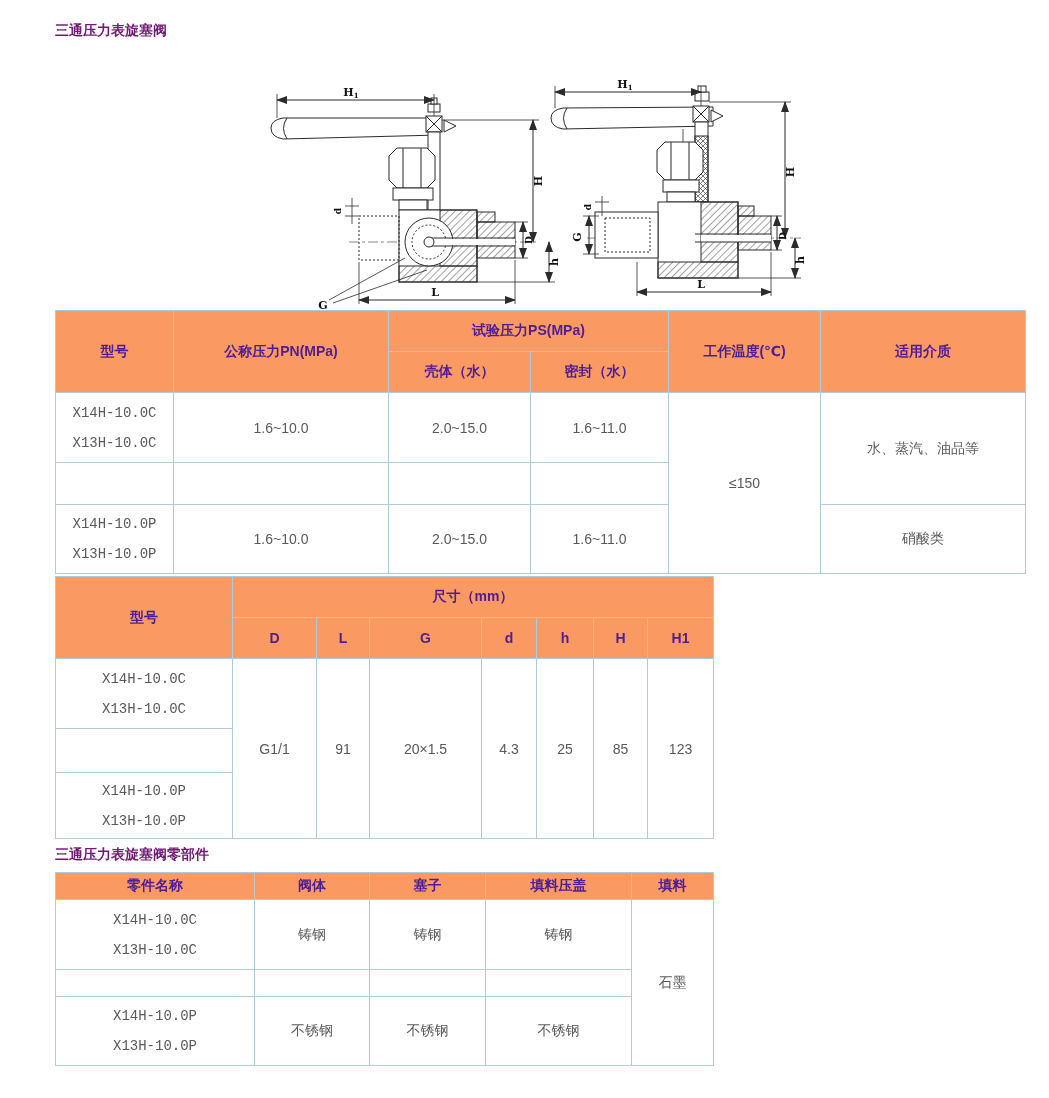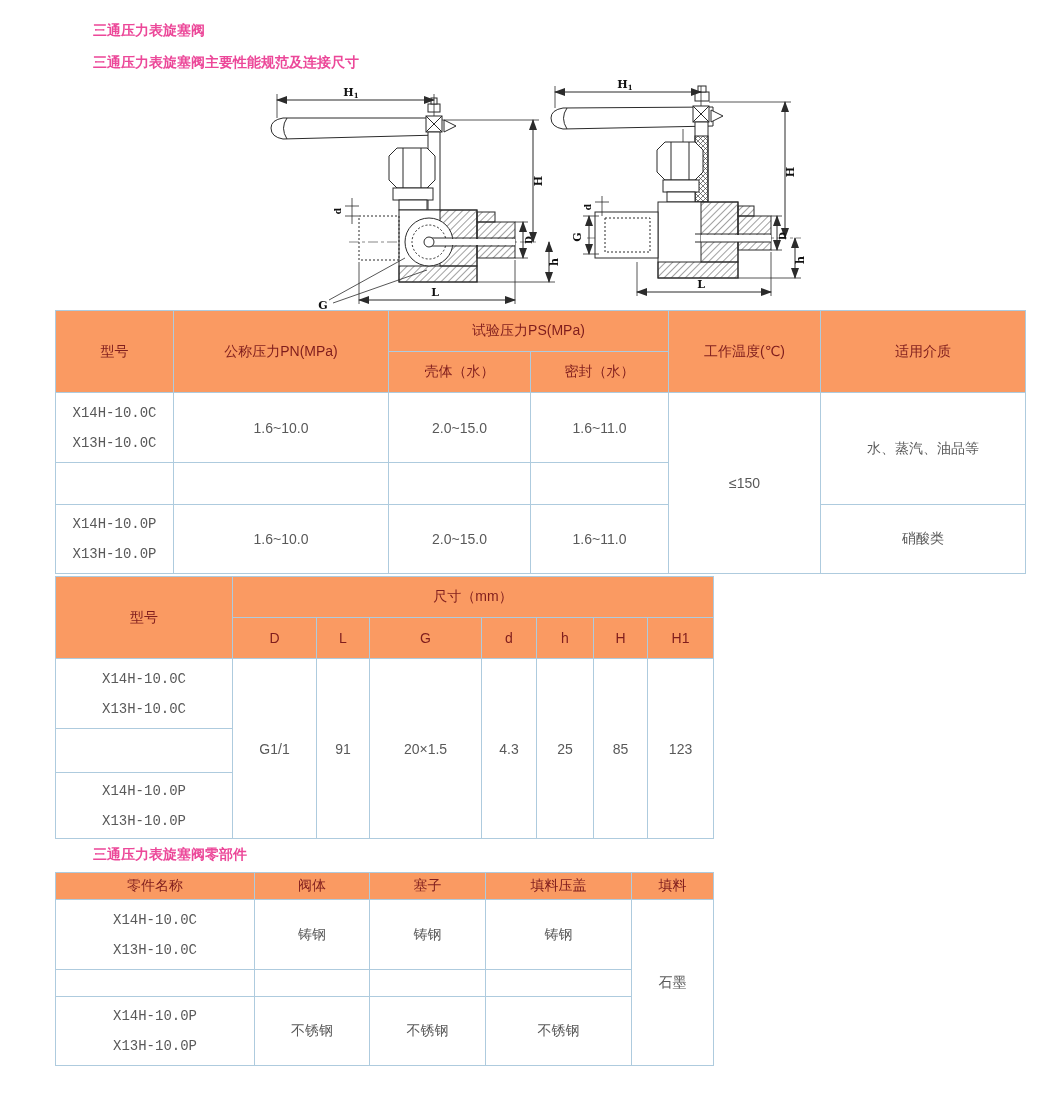--- a/index.html
+++ b/index.html
@@ -1,28 +1,28 @@
 <!DOCTYPE html>
 <html><head>
 <meta charset="utf-8">
 <style>
   html,body{margin:0;padding:0;background:#fff;}
   .page{position:relative;width:1049px;height:1098px;background:#fff;overflow:hidden;
         font-family:"Liberation Sans","DejaVu Sans",sans-serif;}
-  .hd{position:absolute;left:55px;font-size:14px;font-weight:bold;color:#ec4899;white-space:nowrap;margin-left:38px;}
+  .hd{position:absolute;left:55px;font-size:14px;font-weight:bold;color:#701a75;white-space:nowrap;}
   #hd1{top:22px;}
   #hd2{top:54px;}
   #hd3{top:846px;text-align:center;}
   .drawings{position:absolute;left:243px;top:76px;width:580px;height:234px;}
   
   table.t{position:absolute;border-collapse:collapse;table-layout:fixed;
           font-size:14px;color:#595959;text-align:center;}
   table.t th,table.t td{border:1px solid #AECBDE;padding:0;font-weight:normal;
           vertical-align:middle;overflow:hidden;}
-  table.t th{background:#FA9A62;color:#7f1d1d;}
+  table.t th{background:#FA9A62;color:#4c1d95;font-weight:bold;}
   #t1{left:55px;top:310px;width:970px;}
   #t2{left:55px;top:576px;width:658px;}
   #t3{left:55px;top:872px;width:658px;}
   tr.h41{height:41px;} tr.h43{height:27px;}
   tr.h70{height:70px;} tr.h42{height:42px;} tr.h69{height:69px;}
   tr.h44{height:44px;} tr.h66{height:66px;}
   .model div{line-height:30px;font-family:Liberation Mono, monospace;}
   
   .ln{stroke:#2b2b2b;stroke-width:1;fill:none;}
   .wt{fill:#ffffff;stroke:#2b2b2b;stroke-width:1;}
@@ -33,21 +33,20 @@
   .cl{stroke:#555;stroke-width:0.7;stroke-dasharray:10 3 3 3;fill:none;}
   .lbl{font:bold 11px "DejaVu Serif",serif;fill:#111;text-anchor:middle;}
   .lbs{font:bold 9px "DejaVu Serif",serif;fill:#111;text-anchor:middle;}
 </style>
 </head>
 <body>
 
 <div class="page">
 
   <div class="hd" id="hd1">三通压力表旋塞阀</div>
-  <div class="hd" id="hd2">三通压力表旋塞阀主要性能规范及连接尺寸</div>
 
   <div class="drawings">
     <svg width="580" height="234" viewBox="0 0 580 234">
       <defs>
         <pattern id="hat" patternUnits="userSpaceOnUse" width="5" height="5" patternTransform="rotate(45)">
           <line x1="0" y1="0" x2="0" y2="5" stroke="#444" stroke-width="1"></line>
         </pattern>
         <pattern id="xhat" patternUnits="userSpaceOnUse" width="5" height="5">
           <path d="M0,5 L5,0 M0,0 L5,5" stroke="#444" stroke-width="0.7"></path>
         </pattern>

